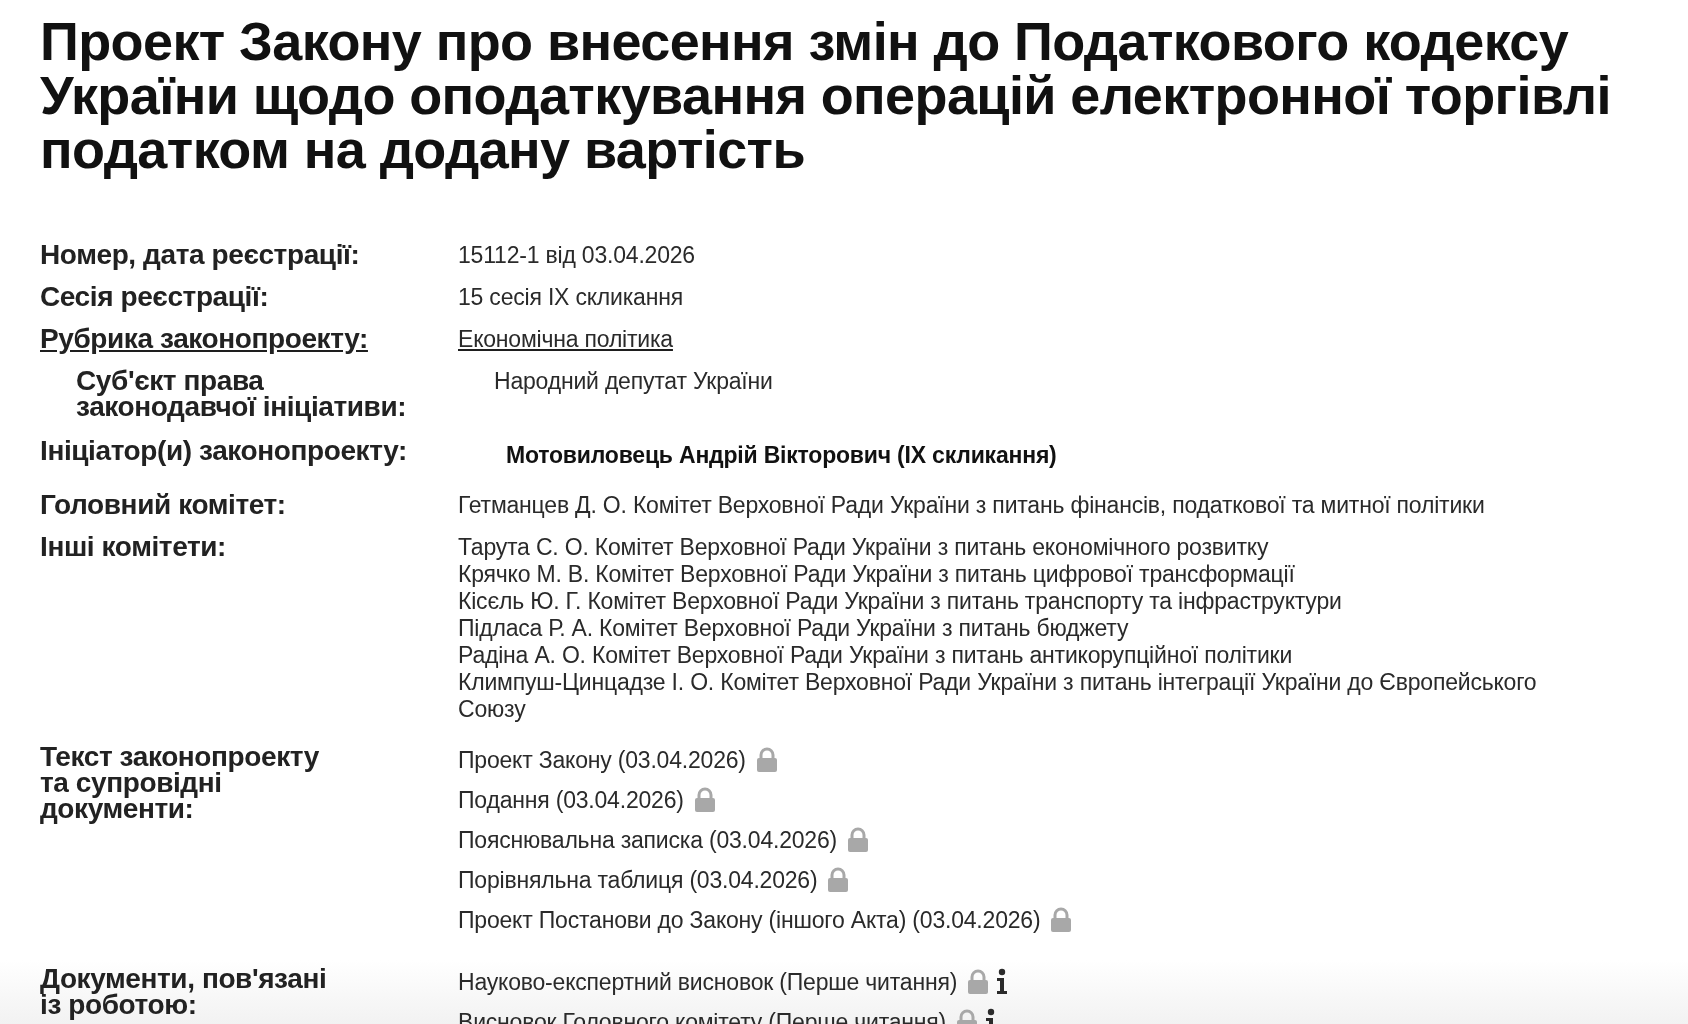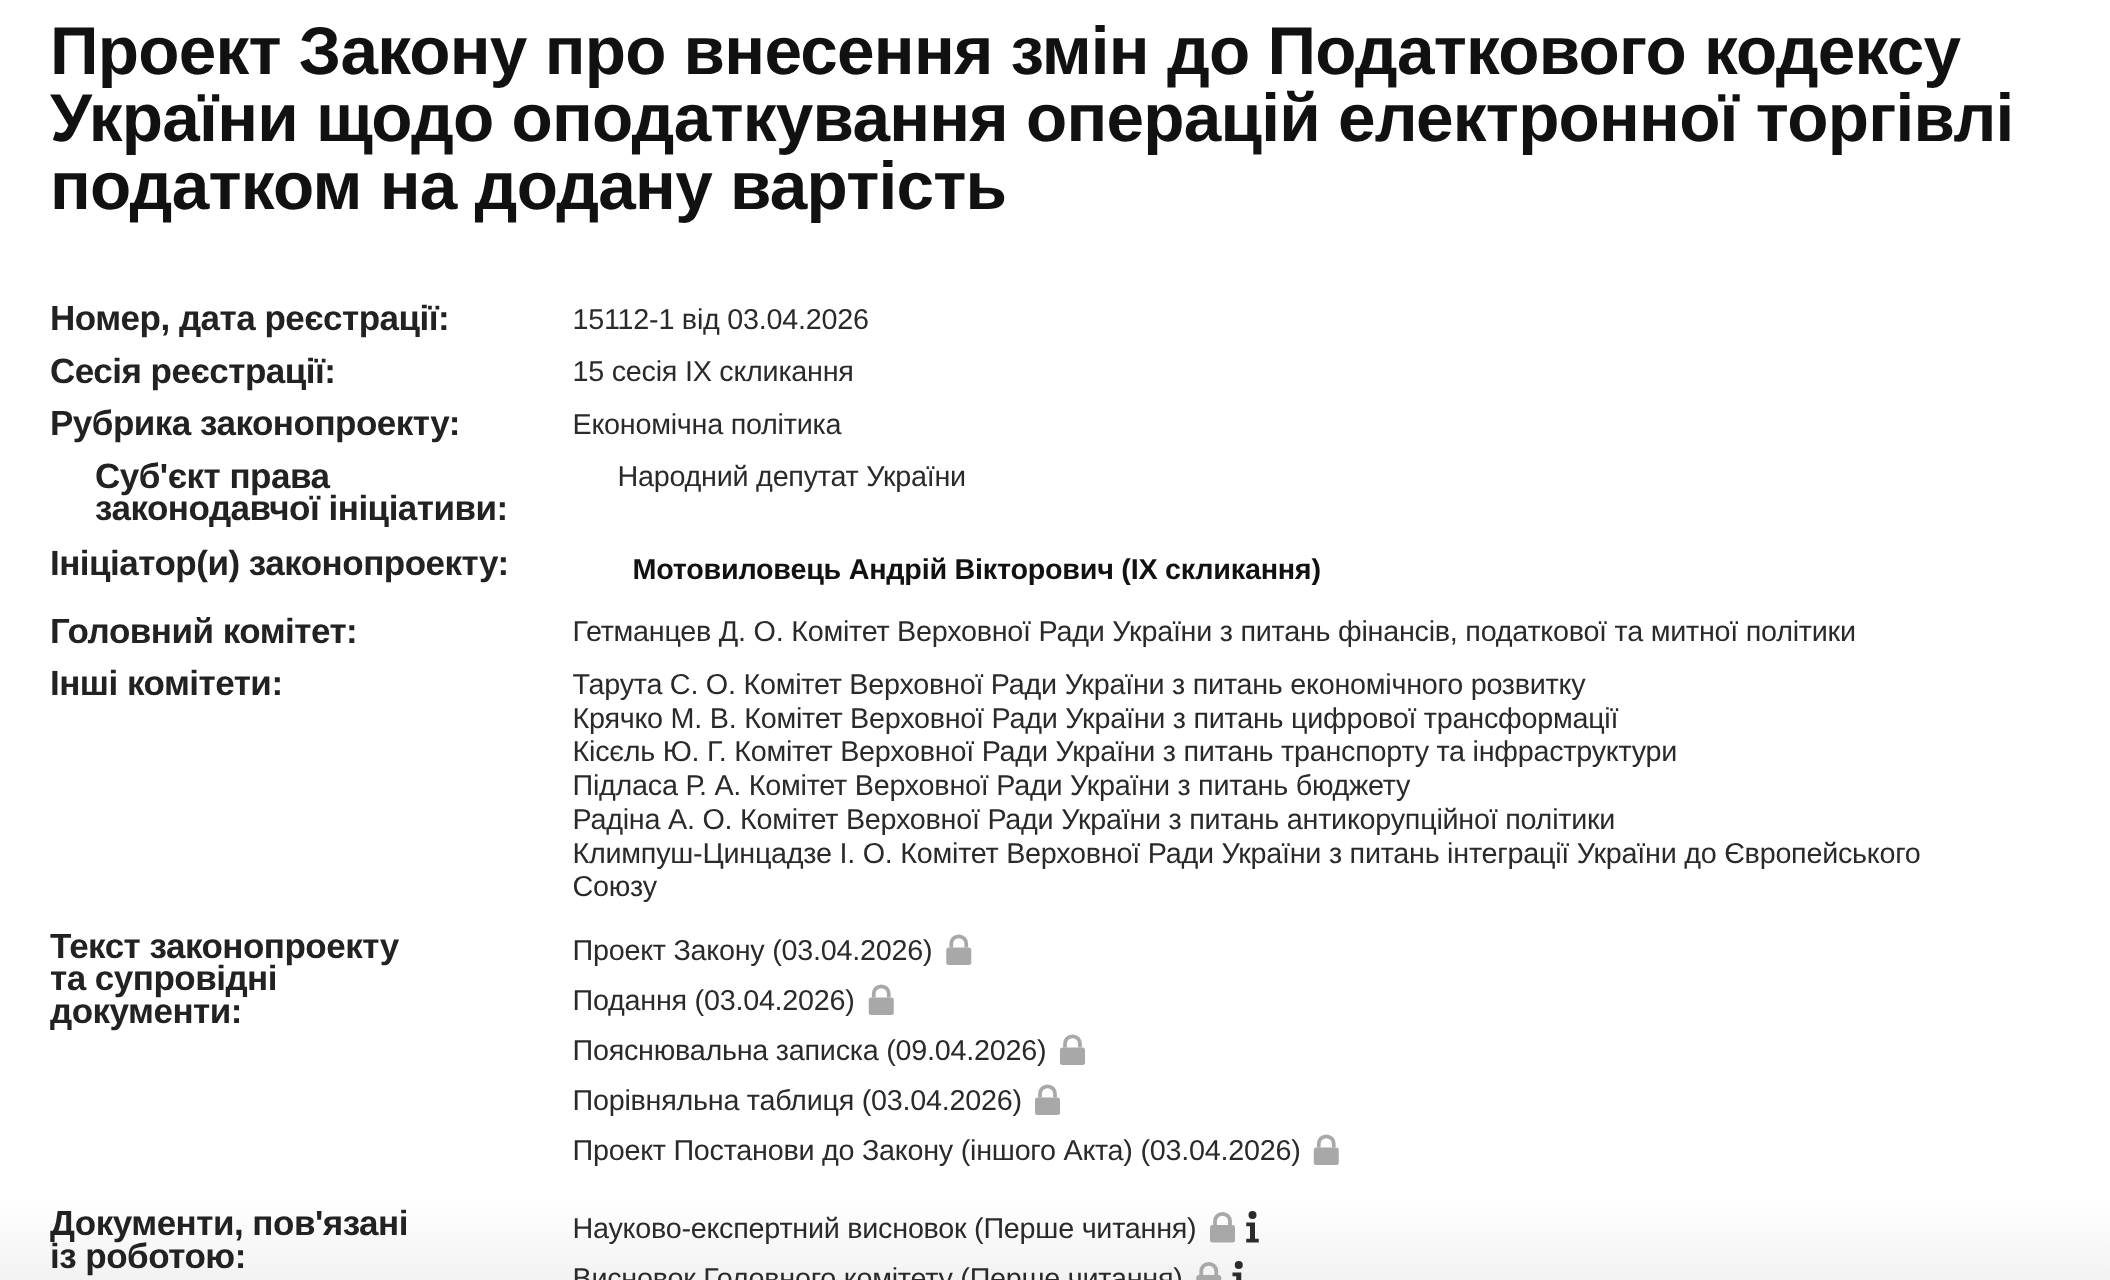--- a/index.html
+++ b/index.html
@@ -33,21 +33,21 @@
   .value {
     flex: 1;
     font-size: 23px;
     line-height: 27px;
     color: #2a2a2a;
     letter-spacing: -0.2px;
   }
   .value.bold { font-weight: bold; color: #111; }
   .r1 { height: 42px; }
   .r2 { height: 42px; }
-  .r3 { height: 42px; }
+  .r3 { height: 42px; text-decoration: underline; }
   .r4 { height: 70px; margin-left: 36px; }
   .r5 { height: 50px; padding-top: 4px; gap: 48px; }
   .r6 { height: 42px; }
   .r7 { height: 210px; }
   .r8 { height: 222px; }
   .r9 { height: 120px; }
   .r5 .label { margin-top: -4px; }
   .lines .line { display: block; line-height: 27px; }
   .docs .doc { display: flex; align-items: center; height: 40px; }
   .docs .doc:first-child { margin-top: -4px; }
@@ -122,21 +122,21 @@
         <div class="doc">
           <a class="doc-link">Подання (03.04.2026)</a>
           <span class="lock">
               <svg width="22" height="26" viewBox="0 0 22 26">
                 <path d="M5 11 V8 A6 6 0 0 1 17 8 V11" fill="none" stroke="#a8a8a8" stroke-width="3"></path>
                 <rect x="1" y="11" width="20" height="14" rx="2" fill="#a8a8a8"></rect>
               </svg>
             </span>
         </div>
         <div class="doc">
-          <a class="doc-link">Пояснювальна записка (09.04.2026)</a>
+          <a class="doc-link">Пояснювальна записка (03.04.2026)</a>
           <span class="lock">
               <svg width="22" height="26" viewBox="0 0 22 26">
                 <path d="M5 11 V8 A6 6 0 0 1 17 8 V11" fill="none" stroke="#a8a8a8" stroke-width="3"></path>
                 <rect x="1" y="11" width="20" height="14" rx="2" fill="#a8a8a8"></rect>
               </svg>
             </span>
         </div>
         <div class="doc">
           <a class="doc-link">Порівняльна таблиця (03.04.2026)</a>
           <span class="lock">

